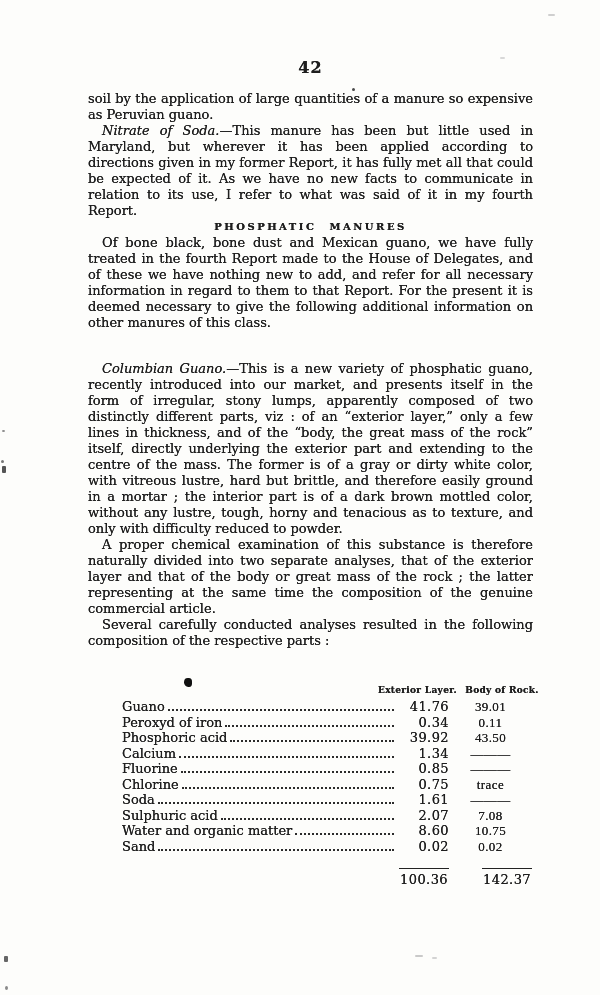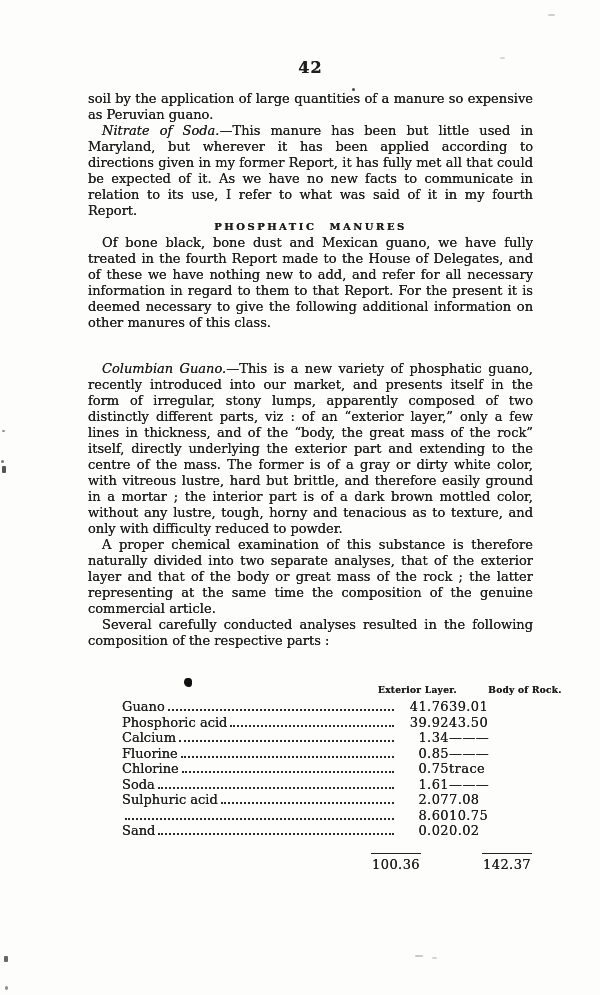--- a/index.html
+++ b/index.html
@@ -46,27 +46,27 @@
   
   .analysis-table{
     position:relative;
     margin:36px 0 0 34px;
     width:410px;
     font-size:13px;
     text-shadow:0 0 .3px #222;
   }
   .tbl-header{position:relative;height:14px;font-weight:bold;font-size:9px;letter-spacing:.3px;}
   .h-exterior{position:absolute;left:256px;width:102px;}
-  .h-body{position:absolute;left:364px;width:78px;text-align:center;}
+  .h-body{position:absolute;left:341px;width:78px;text-align:center;}
   .tbl-row{display:flex;align-items:baseline;height:15.5px;}
   .tbl-row .label{white-space:nowrap;}
   .tbl-row .dots{flex:1;border-bottom:2px dotted #2b2b2b;margin:0 3px 3px 3px;}
   .tbl-row .v1{width:52px;text-align:right;letter-spacing:.4px;}
-  .tbl-row .v2{width:83px;text-align:left;letter-spacing:.4px;}
-  .tbl-total{display:flex;margin-top:14px;gap:28px;}
+  .tbl-row .v2{width:83px;text-align:center;letter-spacing:.4px;font-family:Liberation Serif, serif;}
+  .tbl-total{display:flex;margin-top:14px;}
   .tbl-total .spacer{flex:1;}
   .tbl-total .v1{width:52px;text-align:right;}
   .tbl-total .v2{width:83px;text-align:right;}
   .tbl-total .rule{display:inline-block;border-top:1.4px solid #222;padding:3px 1px 0 1px;letter-spacing:.4px;}
   
   .ink-blot{
     position:absolute;
     left:62px;top:-7px;
     width:8px;height:9px;
     background:#101010;
@@ -116,20 +116,26 @@
       <span class="h-body">Body of Rock.</span>
     </div>
 
     <div class="tbl-row">
       <span class="label">Guano</span>
         <span class="dots"></span>
         <span class="v1">41.76</span>
         <span class="v2">39.01</span>
     </div>
     <div class="tbl-row">
+      <span class="label">Peroxyd of iron</span>
+        <span class="dots"></span>
+        <span class="v1">0.34</span>
+        <span class="v2">0.11</span>
+    </div>
+    <div class="tbl-row">
       <span class="label">Phosphoric acid</span>
         <span class="dots"></span>
         <span class="v1">39.92</span>
         <span class="v2">43.50</span>
     </div>
     <div class="tbl-row">
       <span class="label">Calcium</span>
         <span class="dots"></span>
         <span class="v1">1.34</span>
         <span class="v2">———</span>
@@ -152,20 +158,21 @@
         <span class="v1">1.61</span>
         <span class="v2">———</span>
     </div>
     <div class="tbl-row">
       <span class="label">Sulphuric acid</span>
         <span class="dots"></span>
         <span class="v1">2.07</span>
         <span class="v2">7.08</span>
     </div>
     <div class="tbl-row">
+      <span class="label">Water and organic matter</span>
         <span class="dots"></span>
         <span class="v1">8.60</span>
         <span class="v2">10.75</span>
     </div>
     <div class="tbl-row">
       <span class="label">Sand</span>
         <span class="dots"></span>
         <span class="v1">0.02</span>
         <span class="v2">0.02</span>
     </div>

